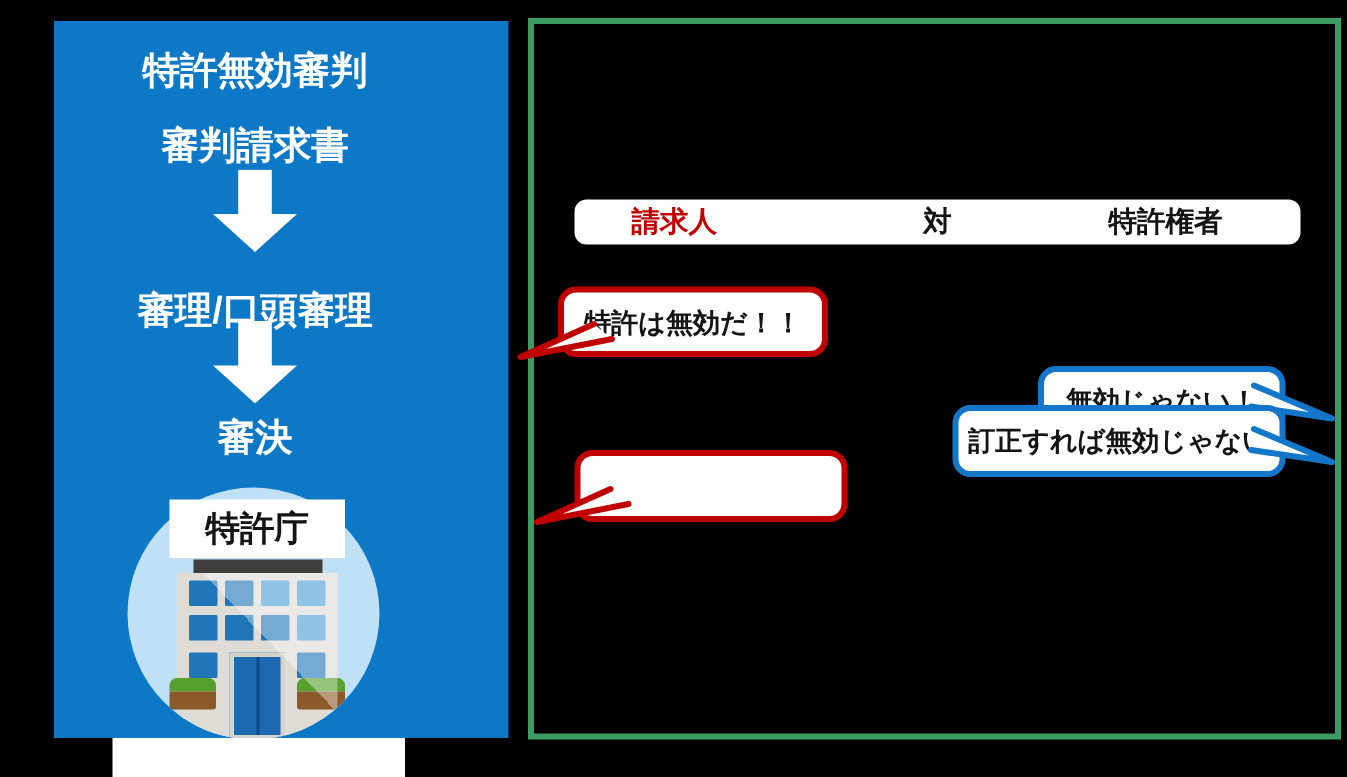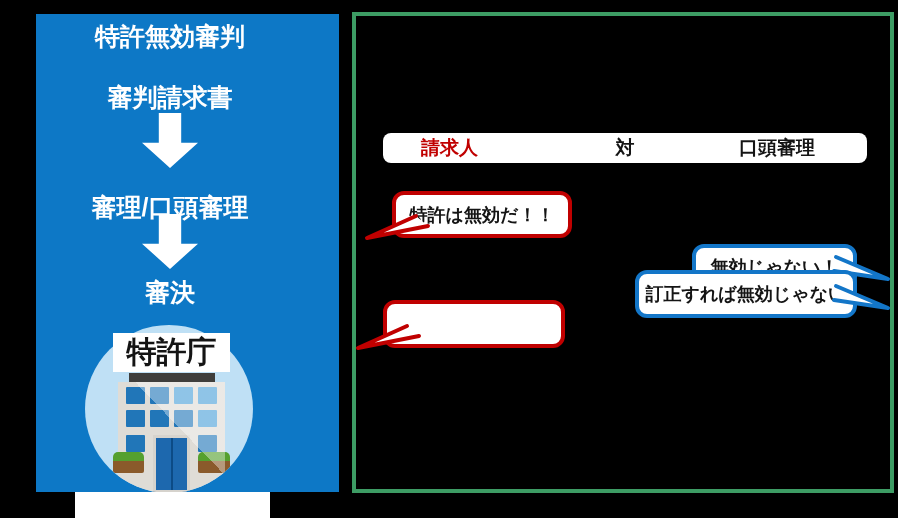--- a/index.html
+++ b/index.html
@@ -5,33 +5,33 @@
   * { margin:0; padding:0; box-sizing:border-box; }
   html,body { width:898px; height:518px; }
   body { background:#000; font-family:"Liberation Sans","DejaVu Sans",sans-serif; }
   #app { position:relative; width:898px; height:518px; background:#000; overflow:hidden; }
 
   
   .blue-panel { position:absolute; left:36px; top:14px; width:303px; height:478px;
                 background:#0d78c6; overflow:hidden; }
   .panel-text { position:absolute; left:0; width:268px; text-align:center;
                 color:#fff; font-weight:bold; font-size:25px; line-height:1.2; }
-  .p-title { top:7px; }
+  .p-title { top:18px; }
   .p-step1 { top:68px; }
   .p-step2 { top:158px;margin-top:20px; }
   .p-step3 { top:263px; }
   .block-arrow { position:absolute; left:106px; width:56px; height:55px; background:#fff;
                  clip-path:polygon(30% 0,70% 0,70% 54%,100% 54%,50% 100%,0 54%,30% 54%); }
   .arrow1 { top:99px; }
   .arrow2 { top:200px; }
 
   .office-circle { position:absolute; left:49px; top:311px; width:168px; height:168px;
                    border-radius:50%; background:#bfe0f5; overflow:hidden; }
   .office-label { position:absolute; left:77px; top:319px; width:117px; height:39px;
-                  background:#fff; color:#141414; font-weight:bold; font-size:30px;
+                  background:#fff; color:#141414; font-weight:bold; font-size:23px;
                   display:flex; align-items:center; justify-content:center; z-index:3; }
 
   
   .roof-sign { position:absolute; left:44px; top:48px; width:86px; height:10px; background:#3f3e3c; }
   .facade { position:absolute; left:33px; top:57px; width:107px; height:111px; background:#dfdcd6; }
   .facade .shine { position:absolute; inset:0; z-index:5; pointer-events:none;
                    background:linear-gradient(to top right, rgba(255,255,255,0) 58%, rgba(255,255,255,0.38) 58%); }
   .win { position:absolute; width:19px; height:17px; background:#2176b8; border-radius:1px; }
   .win.lt { background:#4ba0d8; }
   .door { position:absolute; left:35px; top:53px; width:37px; height:58px;
@@ -55,21 +55,21 @@
   .vs-bar span { position:absolute; top:0; height:30px; display:flex; align-items:center; }
   .lbl-claimant { left:38px; color:#c00000; }
   .lbl-vs { left:0; right:0; justify-content:center; }
   .lbl-patentee { right:52px; }
 
   .bubble { position:absolute; background:#fff; border-radius:12px;
             display:flex; align-items:center; justify-content:center;
             font-size:18px; font-weight:bold; color:#141414; white-space:nowrap; }
   .bubble.red  { border:4px solid #c00000; }
   .bubble.blue { border:4px solid #1376c8; }
-  #bubA { left:36px;  top:175px; width:180px; height:47px; }
+  #bubA { left:16px;  top:175px; width:180px; height:47px; }
   #bubB { left:336px; top:192px; width:165px; height:45px;margin-top:36px; }
   #bubC { left:279px; top:254px; width:222px; height:48px; }
   #bubD { left:27px;  top:284px; width:182px; height:48px; }
 
   .tail { position:absolute; width:70px; height:34px; overflow:visible; }
   .tail path { fill:#fff; stroke-width:4; stroke-linejoin:round; stroke-linecap:round; }
   .red  .tail path { stroke:#c00000; }
   .blue .tail path { stroke:#1376c8; }
   .tail-left  { left:-34px; top:calc(100% - 24px); }
   .tail-right { right:-41px; top:calc(100% - 34px); }
@@ -117,21 +117,21 @@
     <div class="office-label">特許庁</div>
   </div>
 
   <div class="caption-strip"></div>
 
   <div class="green-panel">
 
     <div class="vs-bar">
       <span class="lbl-claimant">請求人</span>
       <span class="lbl-vs">対</span>
-      <span class="lbl-patentee">口頭審理</span>
+      <span class="lbl-patentee">特許権者</span>
     </div>
 
     <div id="bubA" class="bubble red">
       <span>特許は無効だ！！</span>
       <svg class="tail tail-left" viewBox="0 0 70 34">
         <path d="M54 6 L5 28 L66 16"></path>
       </svg>
     </div>
 
     <div id="bubB" class="bubble blue">

